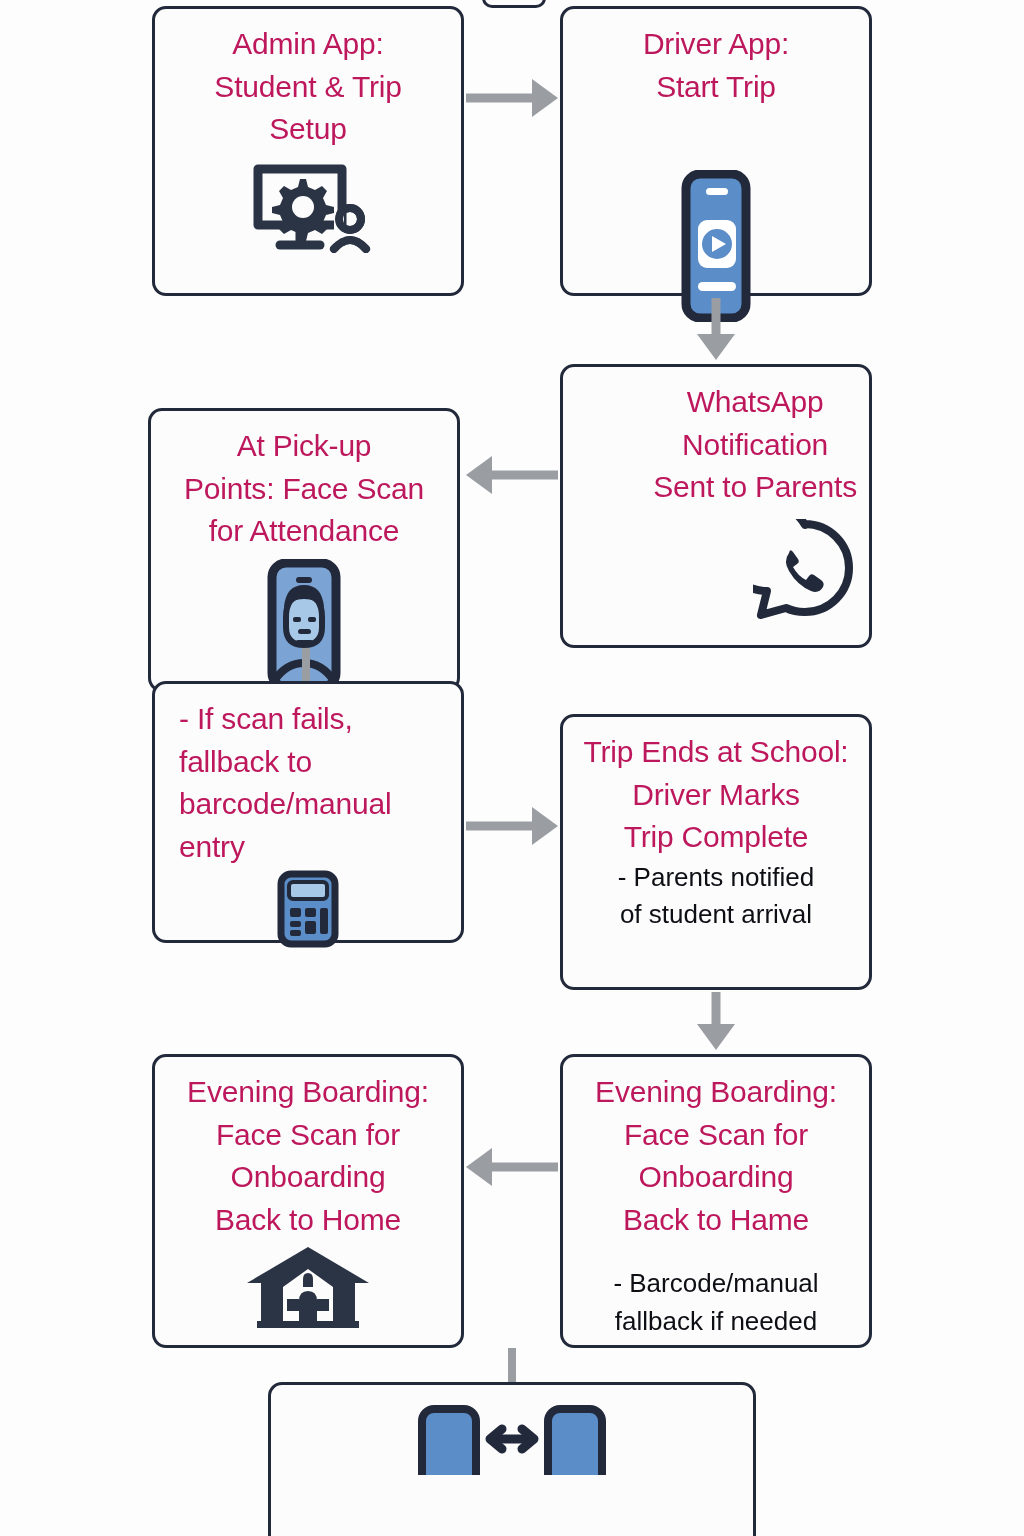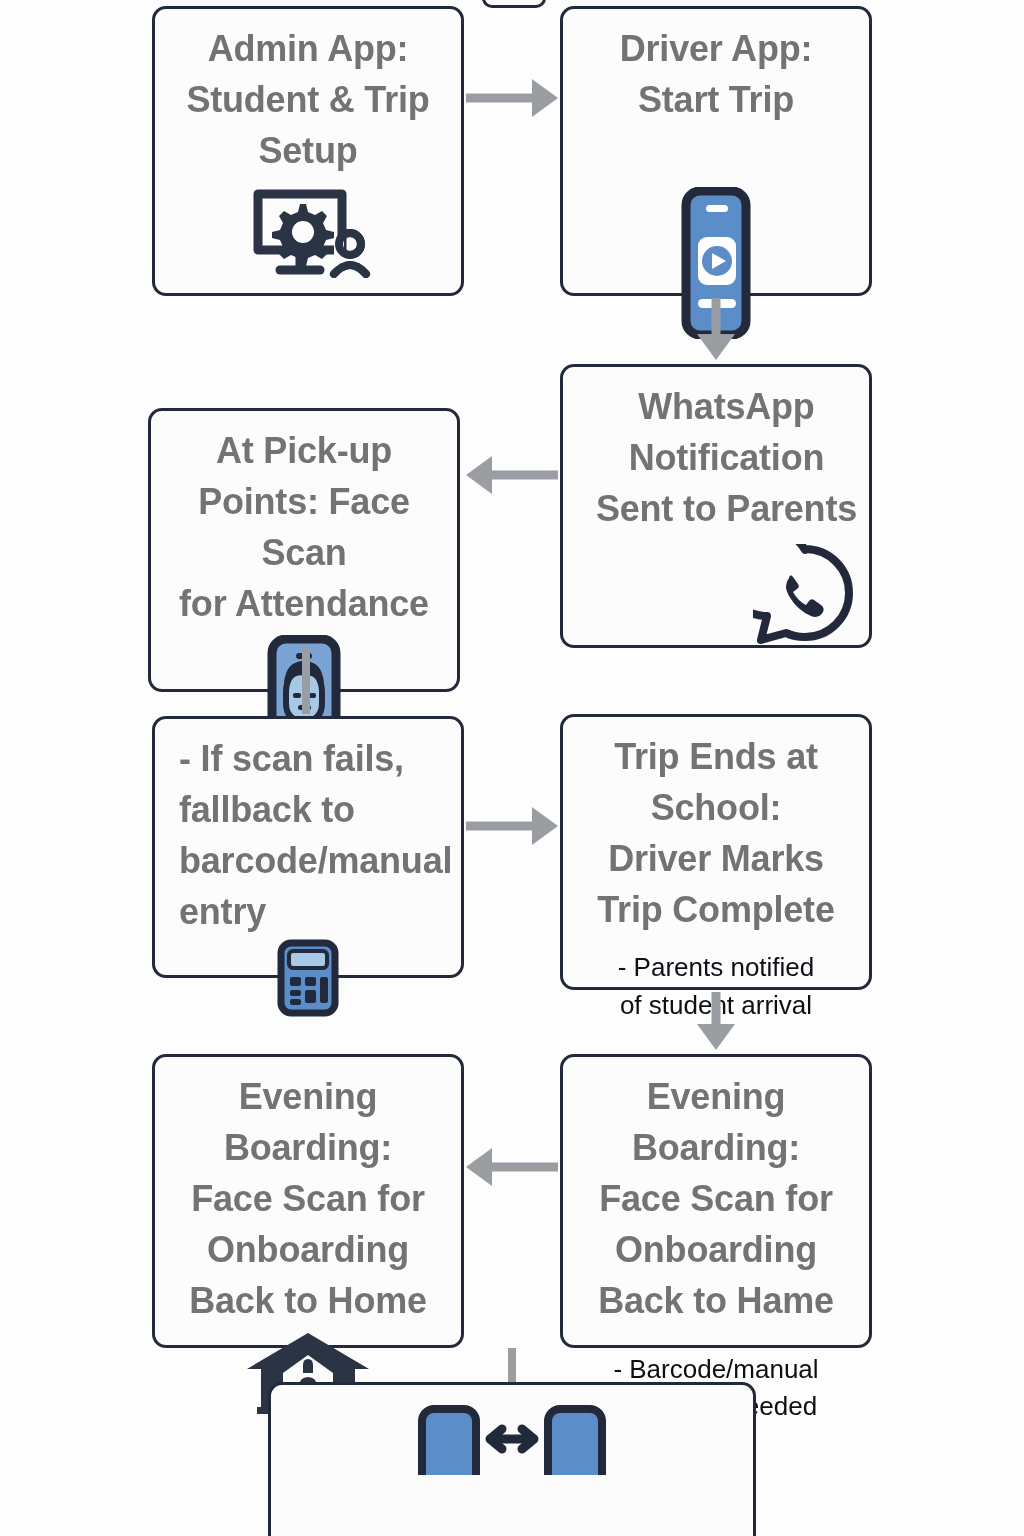--- a/index.html
+++ b/index.html
@@ -27,40 +27,39 @@
     background: #fcfcfd;
     border: 3px solid #22293a;
     border-radius: 14px;
     display: flex;
     flex-direction: column;
     align-items: center;
     justify-content: flex-start;
     padding: 14px 12px 10px 12px;
   }
   .node .title {
-    font-size: 36px;
-    font-weight: 700;
-    color: #737373;
+    font-size: 30px;
+    font-weight: 400;
+    color: #be185d;
     line-height: 1.42;
     text-align: center;
     letter-spacing: -0.2px;
     white-space: pre-line;
   }
   .node .title.left {
     text-align: left;
     align-self: flex-start;
     padding-left: 12px;
   }
   .node .sub {
     font-size: 26px;
     font-weight: 400;
     color: #0d0f14;
     line-height: 1.45;
     text-align: center;
-    margin-top: 14px;
     white-space: pre-line;
   }
   .icon-wrap {
     margin-top: 6px;
     display: flex;
     align-items: center;
     justify-content: center;
   }
 
   
@@ -223,21 +222,21 @@
 
   <div class="arrow-h" style="left:466px; top:455px; width:92px; height:40px;">
     <div class="shaft" style="left:22px; right:0;"></div>
     <div class="head left"></div>
   </div>
 
   <div class="plain-line" style="left:290px; top:648px; width:32px; height:66px;">
     <div class="shaft"></div>
   </div>
 
-  <div class="node" style="left:152px; top:716px; width:312px; height:262px;border-radius:14px;">
+  <div class="node" style="left:152px; top:681px; width:312px; height:262px;border-radius:14px;">
     <div class="title left">- If scan fails,
 fallback to
 barcode/manual
 entry</div>
     <div class="icon-wrap" style="margin-top:2px;">
       <svg width="64" height="78" viewBox="0 0 64 78">
         <rect x="5" y="4" width="54" height="70" rx="10" fill="#5b8dc8" stroke="#22293a" stroke-width="7"></rect>
         <rect x="13" y="12" width="38" height="17" rx="4" fill="#a8c8e8" stroke="#22293a" stroke-width="4"></rect>
         <g fill="#22293a">
           <rect x="14" y="38" width="11" height="9" rx="2"></rect>

